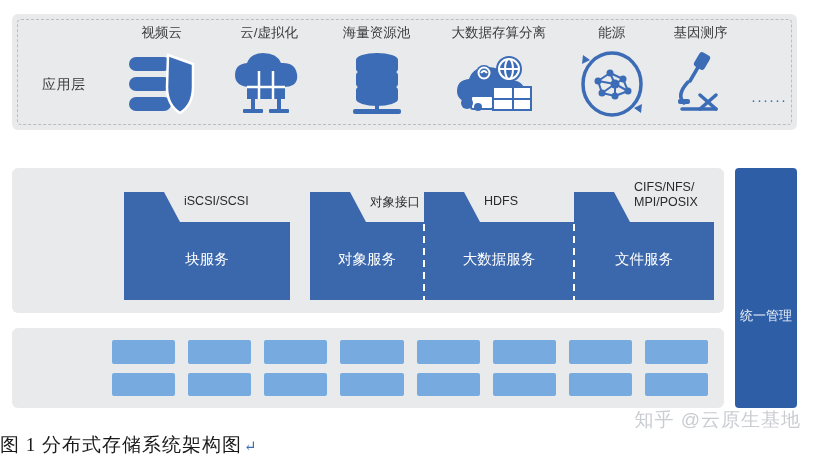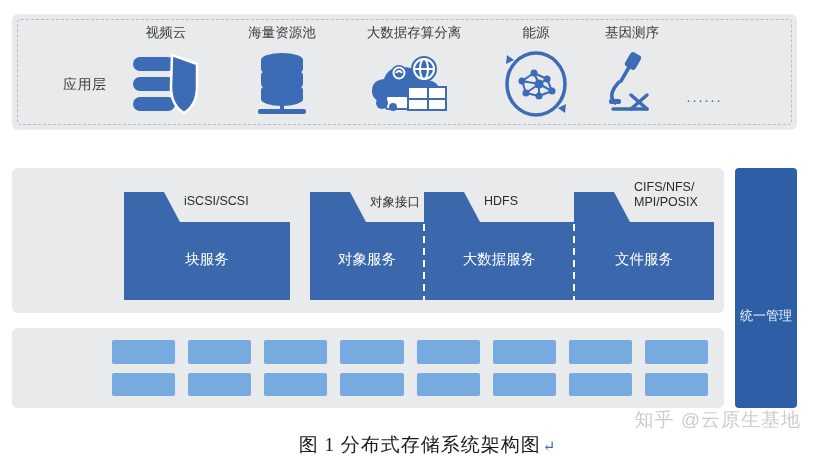--- a/index.html
+++ b/index.html
@@ -17,21 +17,21 @@
   
   #app-layer{left:12px;top:14px;width:785px;height:116px;}
   #app-layer .dashed{
     position:absolute;left:5px;top:5px;right:5px;bottom:5px;
     border:1px dashed #b9bcc0;border-radius:4px;pointer-events:none;
   }
   .layer-label{
     position:absolute;color:#3c3c3c;font-size:14px;letter-spacing:.5px;
     white-space:nowrap;
   }
-  #app-label{left:30px;top:62px;margin-left:21px;}
+  #app-label{left:30px;top:62px;}
 
   .app-items{position:absolute;left:96px;top:10px;right:10px;height:104px;display:flex;align-items:flex-start;}
   .app-item{display:flex;flex-direction:column;align-items:center;}
   .app-item .cap{font-size:13.5px;color:#3c3c3c;white-space:nowrap;margin-bottom:7px;}
   .app-item .glyph{height:70px;display:flex;align-items:center;justify-content:center;}
   .dots{font-size:15px;color:#3b6cb5;letter-spacing:1px;align-self:center;margin-top:46px;margin-left:6px;}
 
   
   #data-layer{left:12px;top:168px;width:712px;height:145px;}
   #data-label{left:18px;top:212px;}
@@ -51,23 +51,23 @@
     position:absolute;left:735px;top:168px;width:62px;height:240px;
     background:#2e5fa6;border-radius:4px;
   }
   #mgmt-bar .mgmt-text{
     position:absolute;left:0;right:0;top:50%;transform:translateY(-50%);
     text-align:center;color:#e9eff8;font-size:13px;white-space:nowrap;margin-top:28px;
   }
 
   
   #caption{
-    position:absolute;left:0;right:0;top:432px;text-align:center;
+    position:absolute;left:0;right:0;top:432px;
     font-family:"Liberation Serif","DejaVu Serif",serif;
-    font-size:19px;color:#1a1a1a;letter-spacing:1px;padding-left:40px;
+    font-size:19px;color:#1a1a1a;letter-spacing:1px;
   }
   #caption .pilcrow{color:#3b6cb5;font-size:15px;margin-left:2px;}
   #watermark{
     position:absolute;right:14px;top:407px;
     font-size:19px;color:#c9ccd1;white-space:nowrap;letter-spacing:1px;
   }
 </style>
 </head>
 <body>
 
@@ -85,20 +85,40 @@
             <rect x="4" y="6" width="42" height="14" rx="7"></rect>
             <rect x="4" y="26" width="42" height="14" rx="7"></rect>
             <rect x="4" y="46" width="42" height="14" rx="7"></rect>
             <path d="M43 4 L68 13 L68 36 Q68 54 55 62 Q42 54 42 36 Z"></path>
           </g>
           <path d="M43 4 L68 13 L68 36 Q68 54 55 62 Q42 54 42 36 Z" fill="none" stroke="#ffffff" stroke-width="2.5"></path>
         </svg>
       </div>
     </div>
 
+    <div class="app-item" style="width:116px">
+      <div class="cap">云/虚拟化</div>
+      <div class="glyph">
+        <svg width="76" height="66" viewBox="0 0 76 66">
+          <g fill="#3b6cb5">
+            <path d="M20 36 Q4 36 4 24 Q4 13 16 12 Q20 2 32 2 Q46 2 50 12 Q64 11 66 23 Q68 36 52 36 Z"></path>
+            <rect x="16" y="18" width="38" height="30"></rect>
+            <rect x="20" y="48" width="4" height="10"></rect>
+            <rect x="46" y="48" width="4" height="10"></rect>
+            <rect x="12" y="58" width="20" height="4" rx="1"></rect>
+            <rect x="38" y="58" width="20" height="4" rx="1"></rect>
+          </g>
+          <g stroke="#ffffff" stroke-width="2.5" fill="none">
+            <line x1="28" y1="20" x2="28" y2="48"></line>
+            <line x1="42" y1="20" x2="42" y2="48"></line>
+            <line x1="16" y1="36" x2="54" y2="36"></line>
+          </g>
+        </svg>
+      </div>
+    </div>
 
     <div class="app-item" style="width:116px">
       <div class="cap">海量资源池</div>
       <div class="glyph">
         <svg width="64" height="66" viewBox="0 0 64 66">
           <g fill="#3b6cb5">
             <ellipse cx="32" cy="9" rx="21" ry="7"></ellipse>
             <rect x="11" y="9" width="42" height="9"></rect>
             <ellipse cx="32" cy="18" rx="21" ry="7"></ellipse>
             <rect x="11" y="24" width="42" height="9"></rect>

